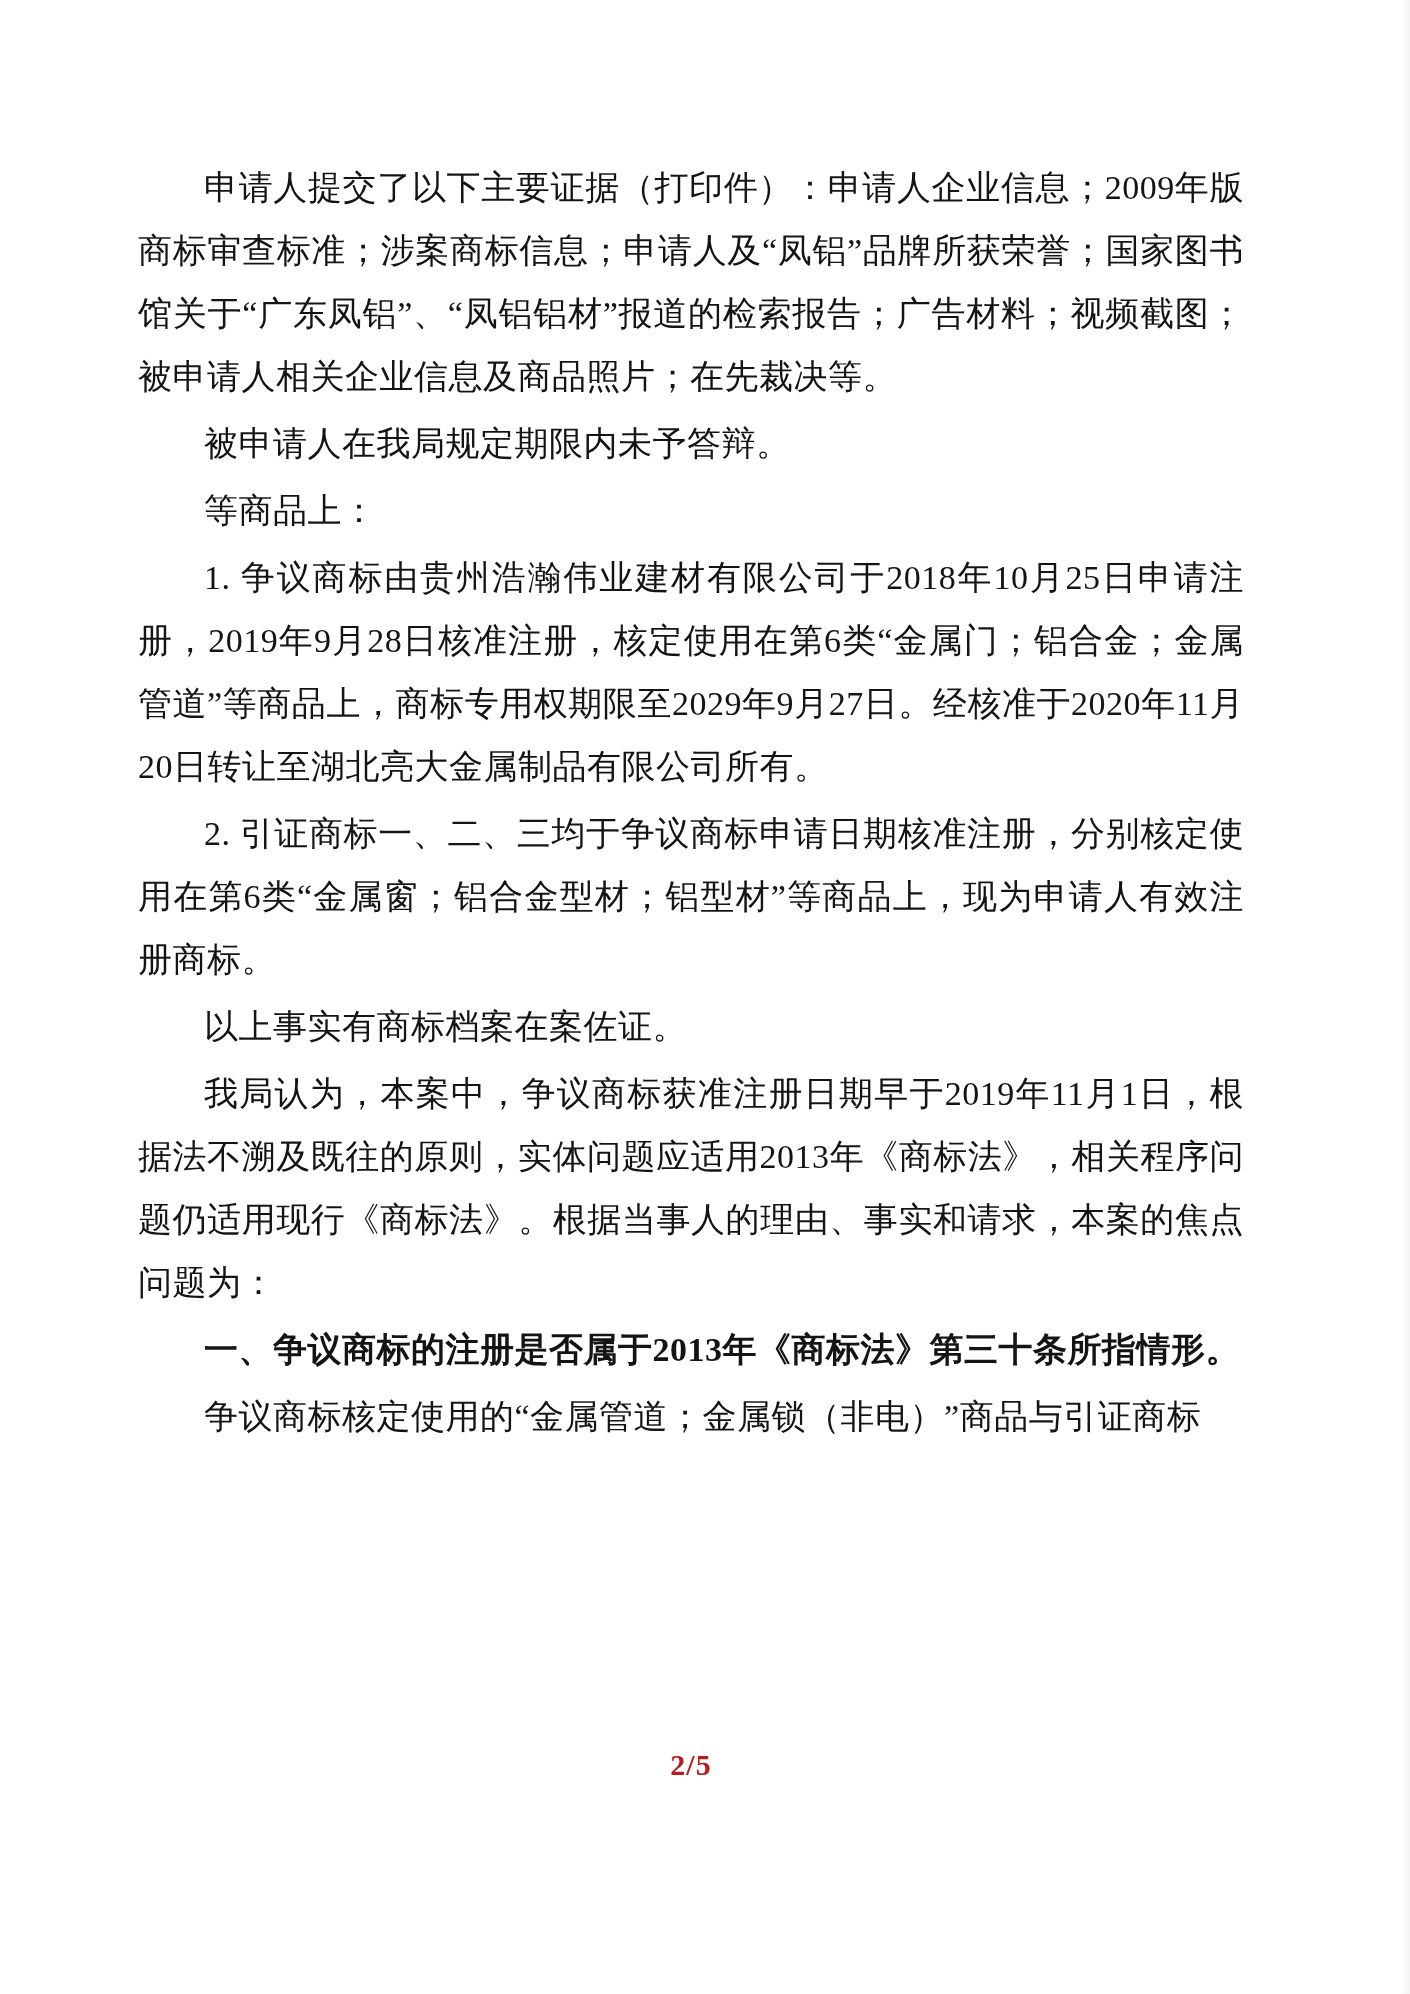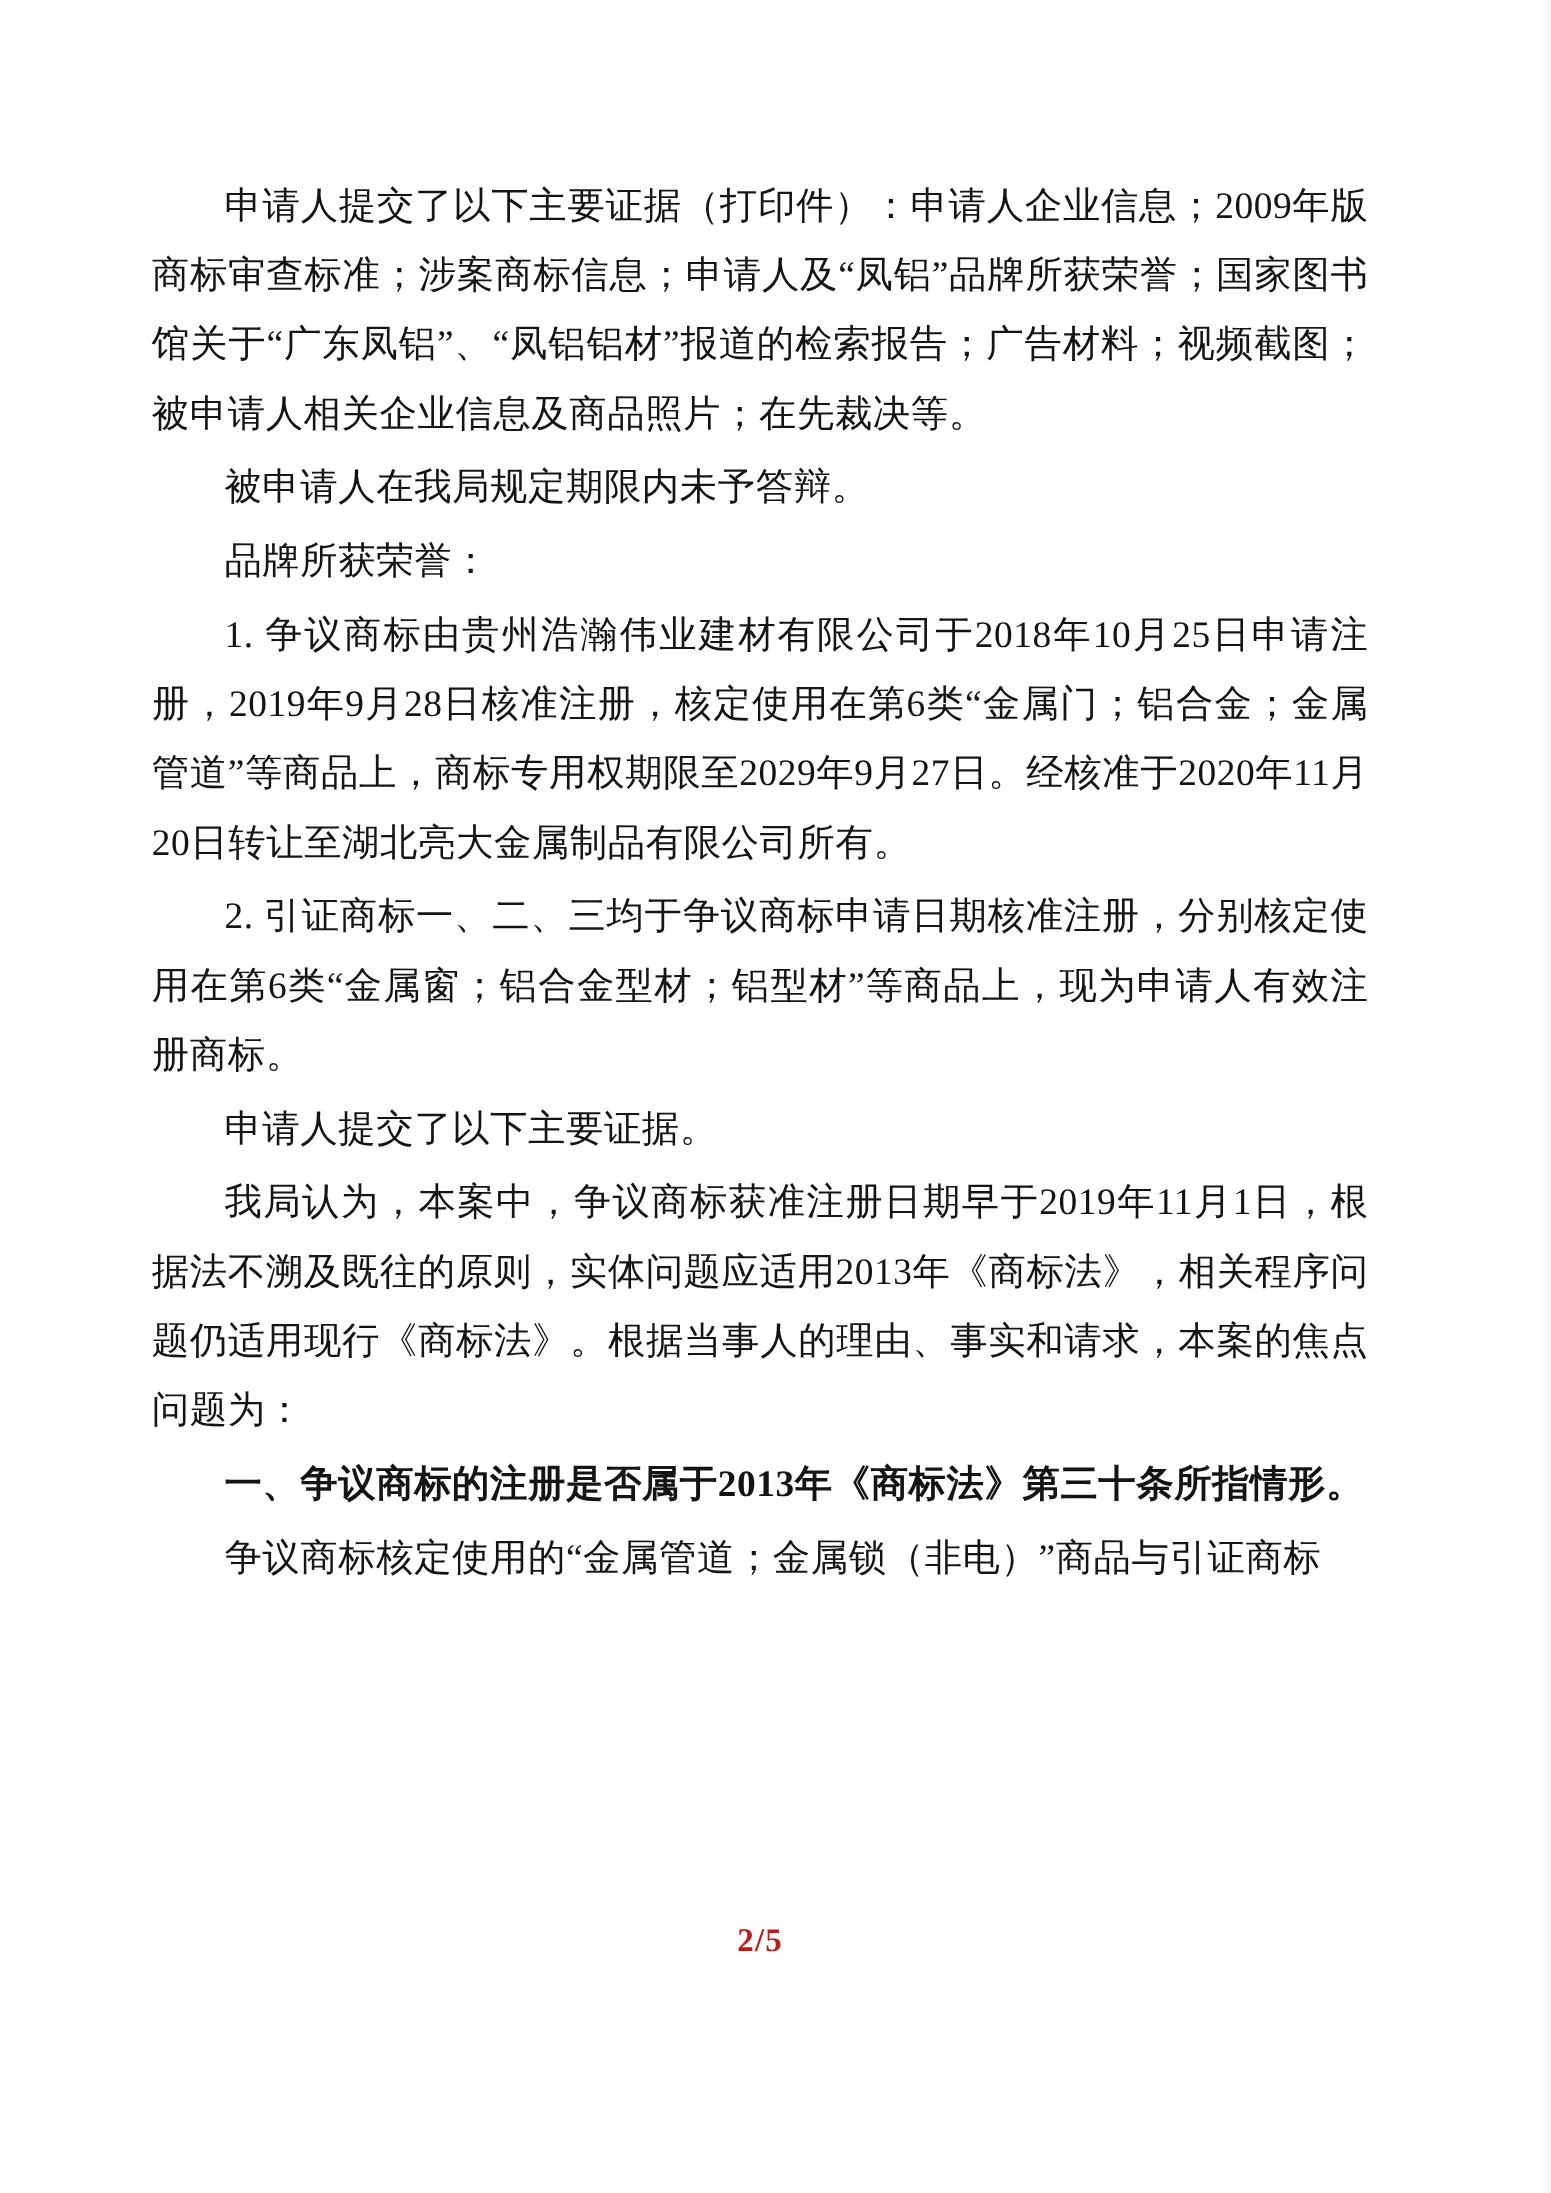--- a/index.html
+++ b/index.html
@@ -59,23 +59,23 @@
     background: linear-gradient(to right, rgba(0,0,0,0), rgba(0,0,0,0.05));
   }
 </style>
 </head>
 <body>
 
 <div class="page">
   <div class="content">
     <p class="indent">申请人提交了以下主要证据（打印件）：申请人企业信息；2009年版商标审查标准；涉案商标信息；申请人及“凤铝”品牌所获荣誉；国家图书馆关于“广东凤铝”、“凤铝铝材”报道的检索报告；广告材料；视频截图；被申请人相关企业信息及商品照片；在先裁决等。</p>
     <p class="indent">被申请人在我局规定期限内未予答辩。</p>
-    <p class="indent">品牌所获荣誉：</p>
+    <p class="indent">等商品上：</p>
     <p class="indent">1. 争议商标由贵州浩瀚伟业建材有限公司于2018年10月25日申请注册，2019年9月28日核准注册，核定使用在第6类“金属门；铝合金；金属管道”等商品上，商标专用权期限至2029年9月27日。经核准于2020年11月20日转让至湖北亮大金属制品有限公司所有。</p>
     <p class="indent">2. 引证商标一、二、三均于争议商标申请日期核准注册，分别核定使用在第6类“金属窗；铝合金型材；铝型材”等商品上，现为申请人有效注册商标。</p>
-    <p class="indent">申请人提交了以下主要证据。</p>
+    <p class="indent">以上事实有商标档案在案佐证。</p>
     <p class="indent">我局认为，本案中，争议商标获准注册日期早于2019年11月1日，根据法不溯及既往的原则，实体问题应适用2013年《商标法》，相关程序问题仍适用现行《商标法》。根据当事人的理由、事实和请求，本案的焦点问题为：</p>
     <p class="indent bold">一、争议商标的注册是否属于2013年《商标法》第三十条所指情形。</p>
     <p class="indent">争议商标核定使用的“金属管道；金属锁（非电）”商品与引证商标</p>
   </div>
   <div class="footer">2/5</div>
   <div class="scan-edge-right"></div>
 </div>
 
 </body></html>

